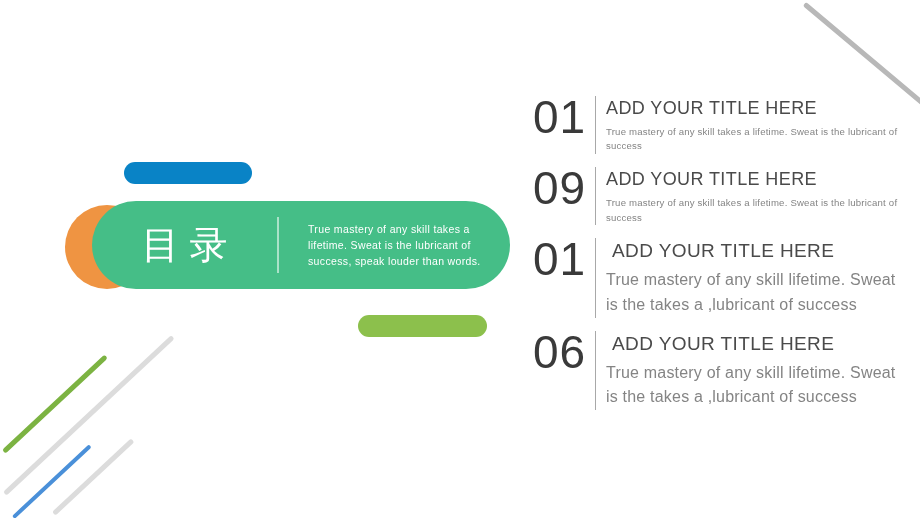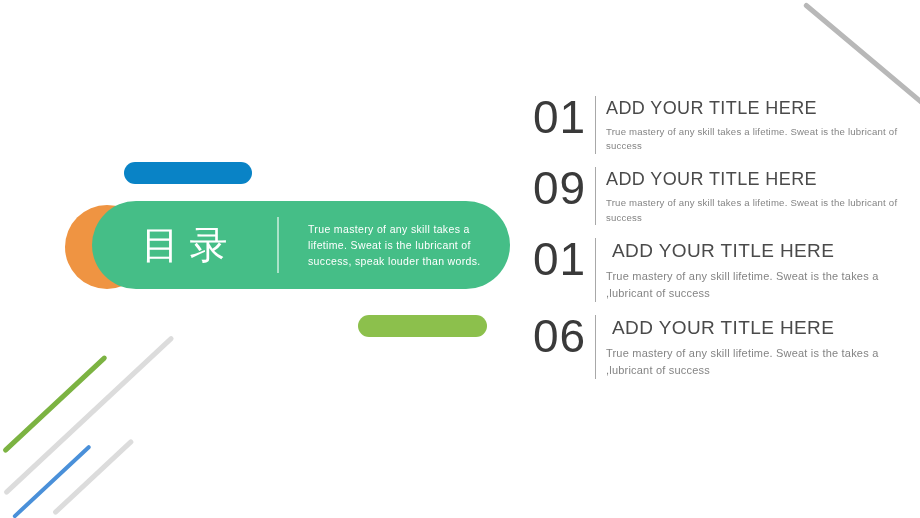--- a/index.html
+++ b/index.html
@@ -180,21 +180,21 @@
     color: #848484;
     line-height: 1.55;
     letter-spacing: 0.2px;
   }
   
   .list-item.wide .item-title {
     font-size: 19px;
     padding-left: 8px;
   }
   .list-item.wide .item-desc {
-    font-size: 11px;
+    font-size: 16px;
     padding-left: 2px;
   }
   .list-item.wide .item-rule { margin-right: 8px; }
 </style>
 </head>
 <body>
 
 <div id="slide">
 
   <div class="deco-line" id="line-topright"></div>

